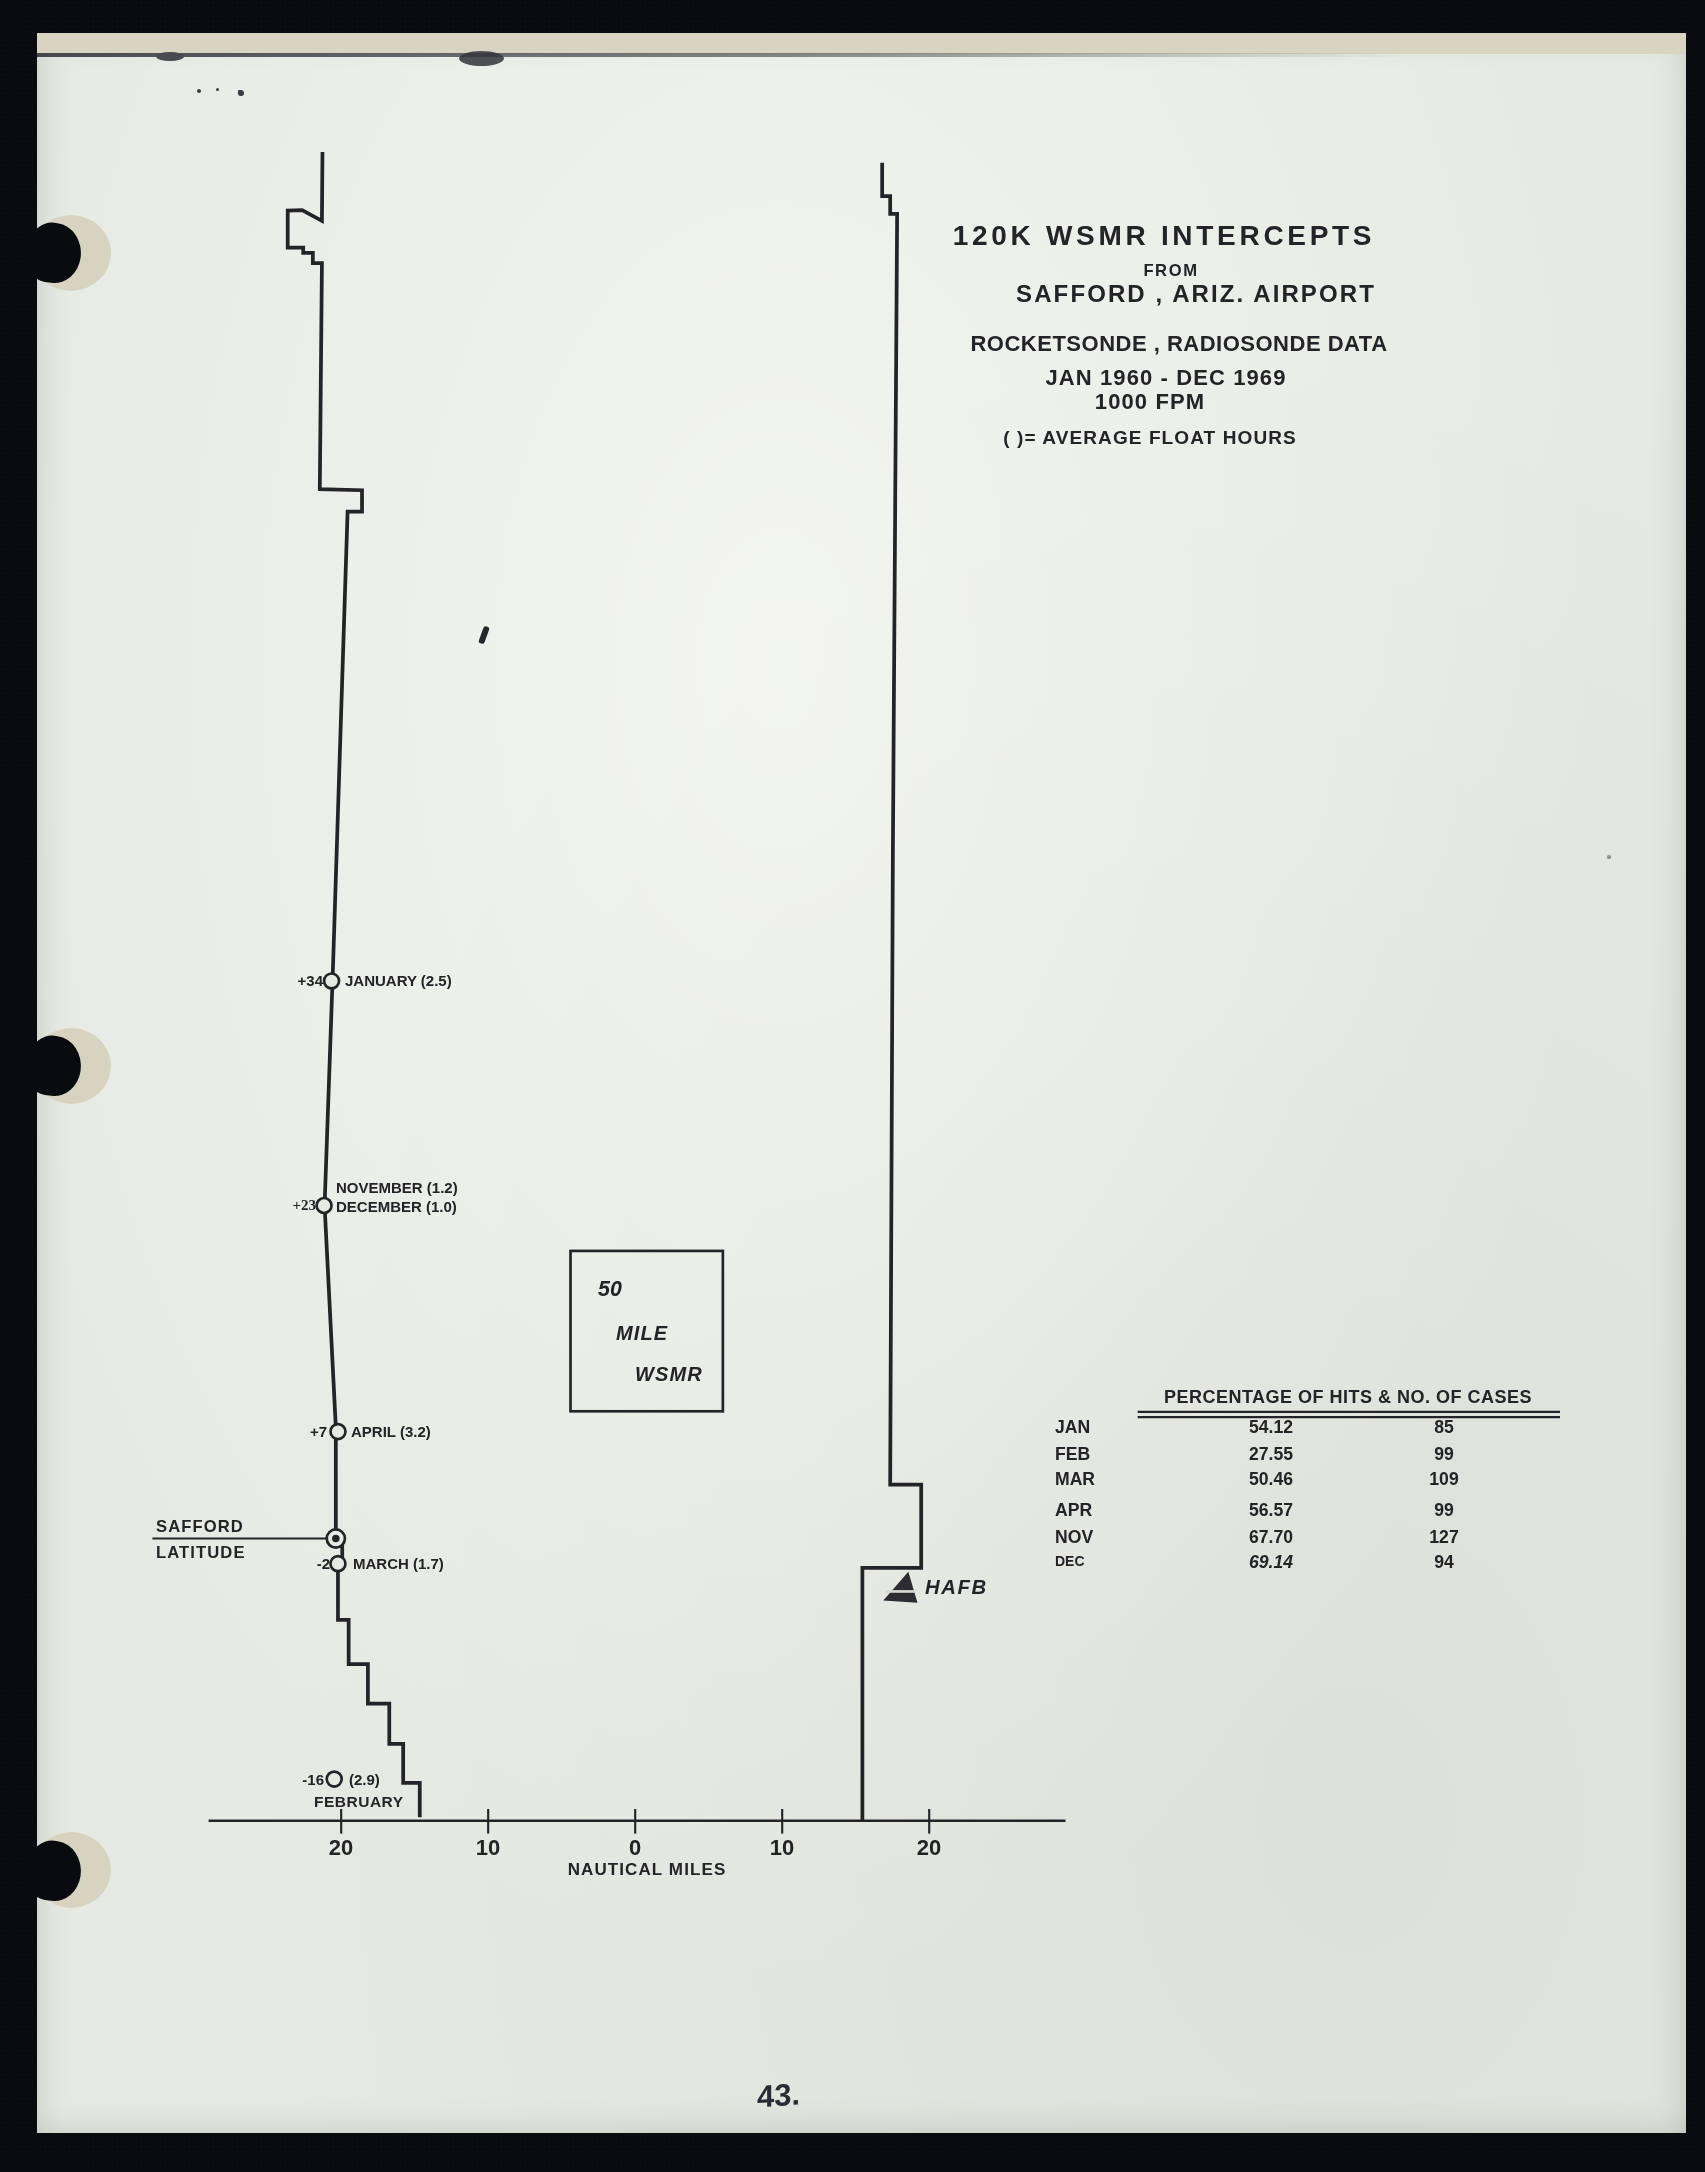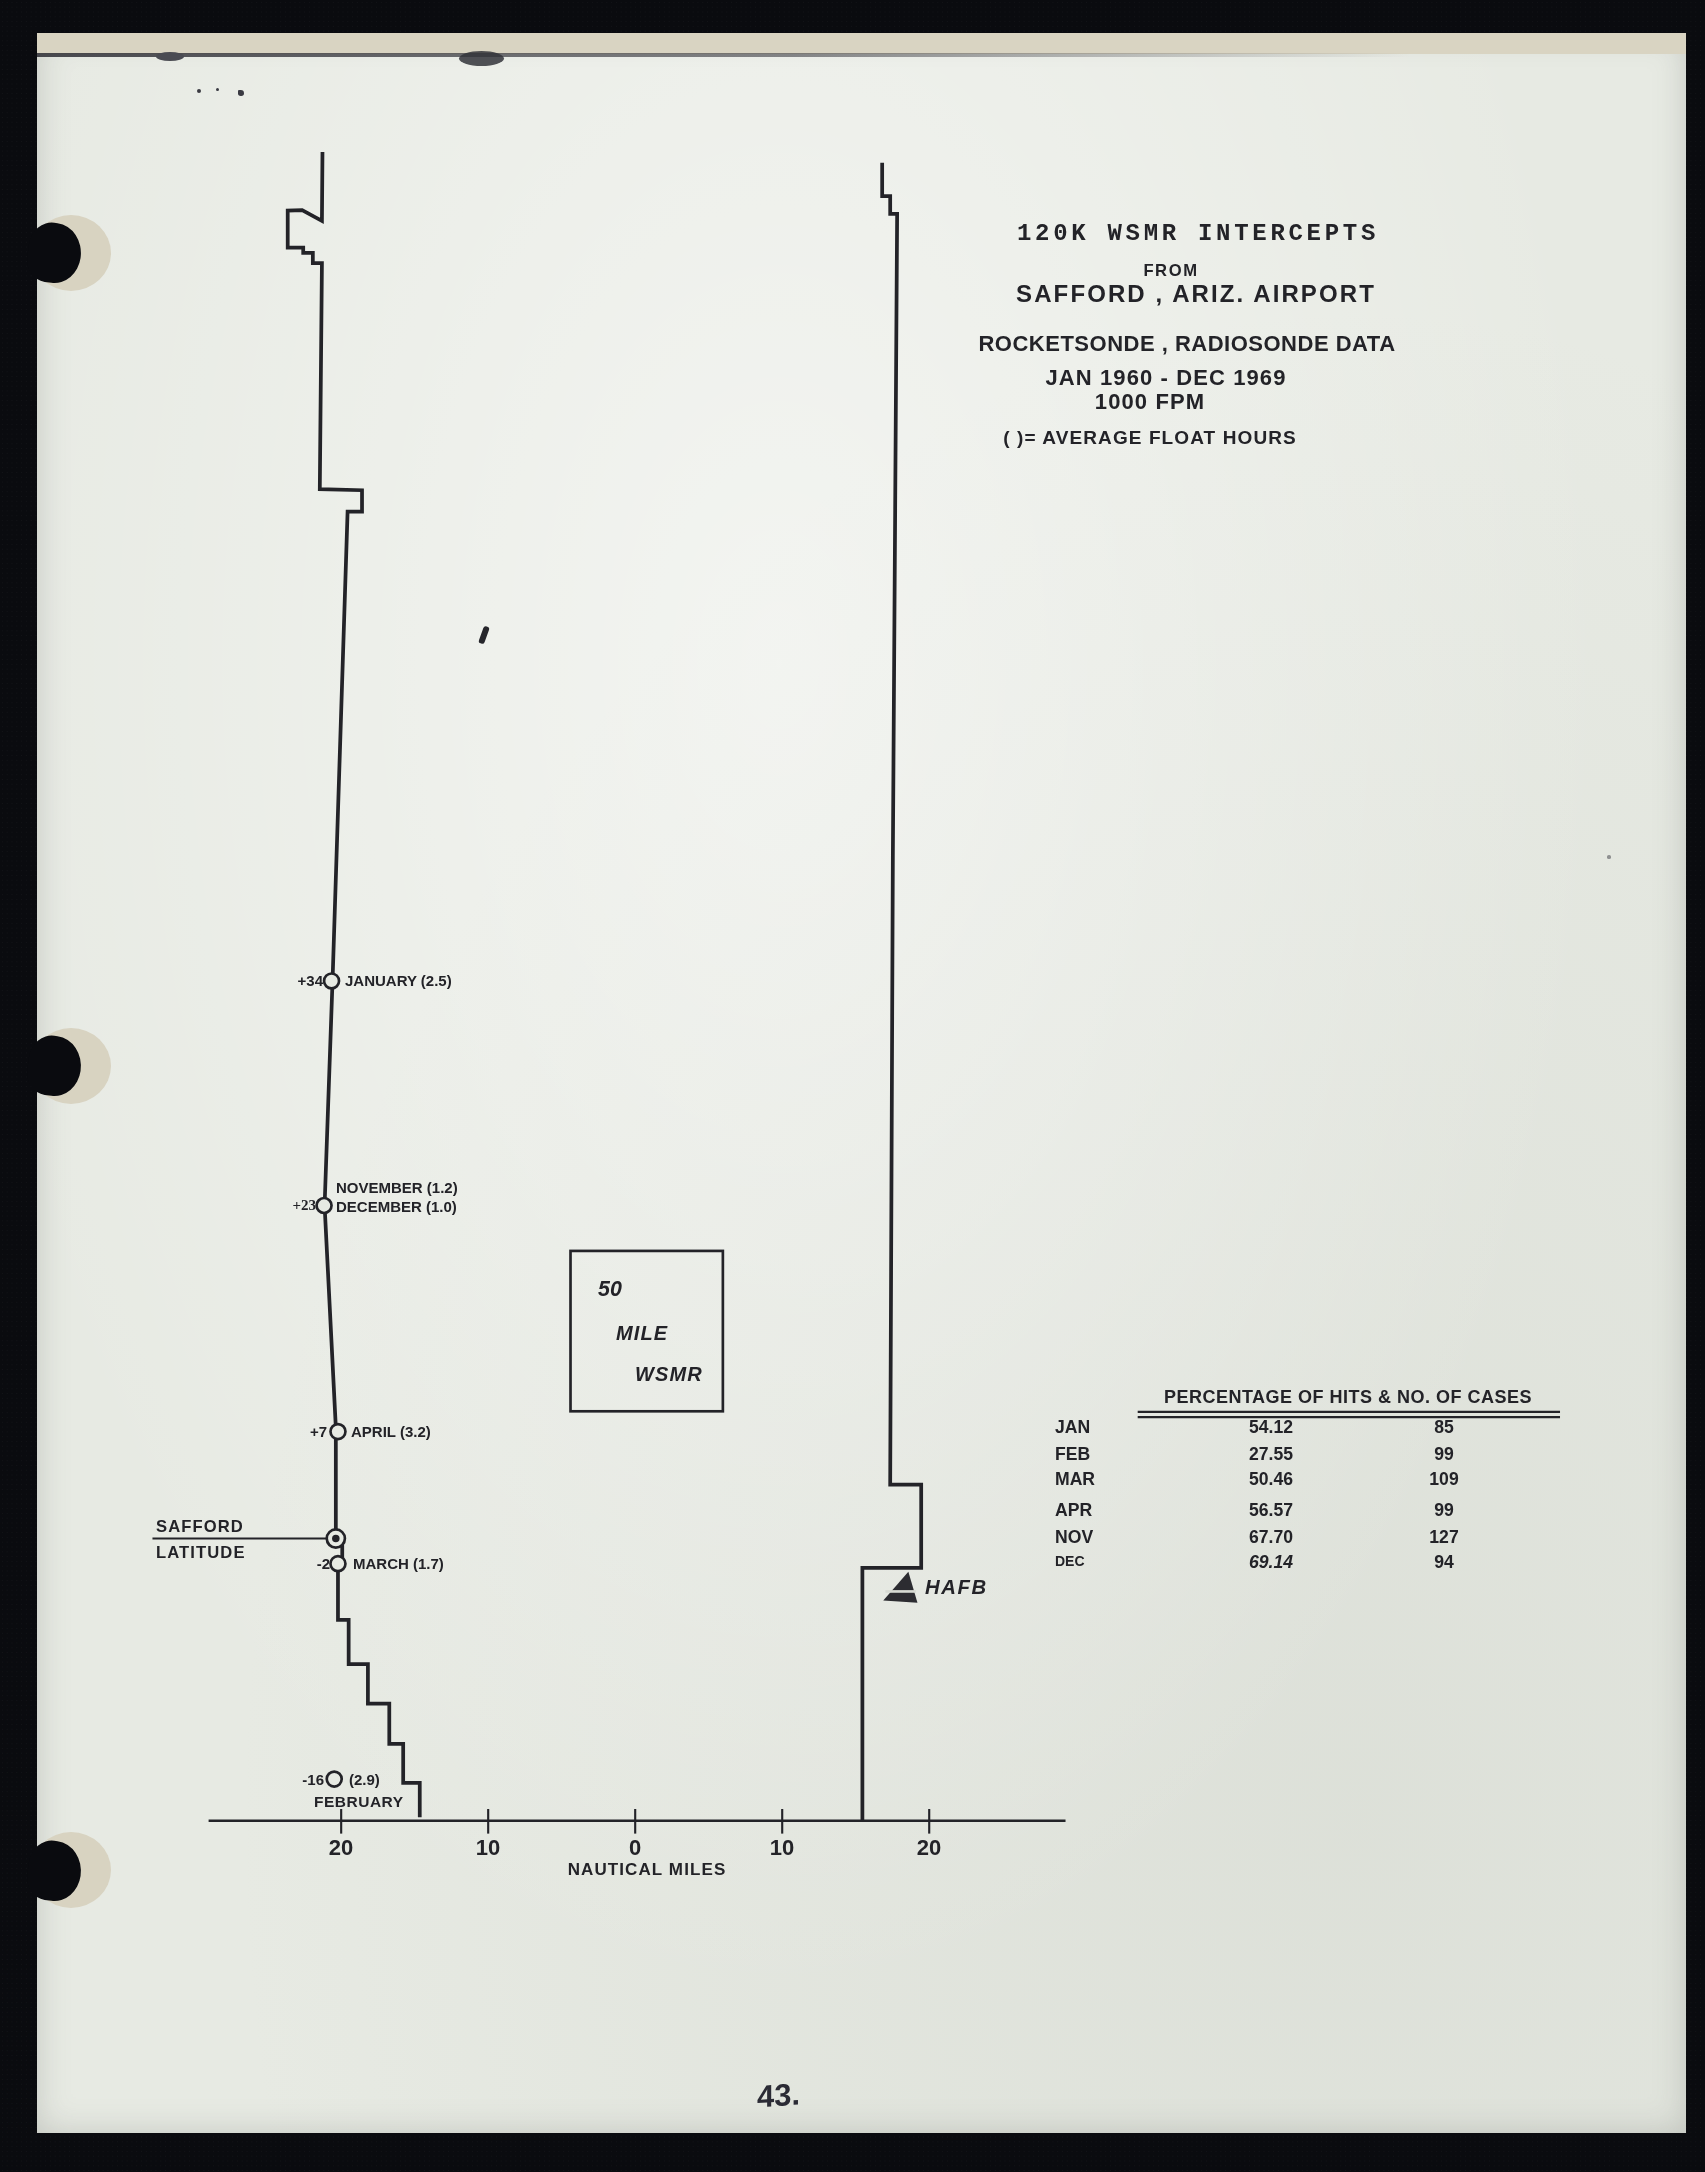--- a/index.html
+++ b/index.html
@@ -69,24 +69,24 @@
   <circle cx="632" cy="2678" r="14" fill="#e7eae3" stroke="#232328" stroke-width="5"></circle>
   <circle cx="628" cy="2878" r="17" fill="#e7eae3" stroke="#232328" stroke-width="5"></circle>
   <circle cx="628" cy="2878" r="7" fill="#232328"></circle>
   <circle cx="632" cy="2925" r="14" fill="#e7eae3" stroke="#232328" stroke-width="5"></circle>
   <circle cx="625" cy="3328" r="14" fill="#e7eae3" stroke="#232328" stroke-width="5"></circle>
 
   <polygon points="1652,2994 1699,2940 1716,2998" fill="#2c2c31"></polygon>
   <line x1="1656" y1="2977" x2="1713" y2="2977" stroke="#d7dad3" stroke-width="5"></line>
 </svg>
 
-<div class="t c" style="left:1198px;top:222px;font-size:24px;letter-spacing:3.7px;font-family:Liberation Mono, monospace;">120K WSMR INTERCEPTS</div>
+<div class="t c" style="left:1164px;top:222px;font-size:28px;letter-spacing:3.7px;">120K WSMR INTERCEPTS</div>
 <div class="t c" style="left:1171px;top:263px;font-size:16.6px;letter-spacing:1.6px;">FROM</div>
 <div class="t c" style="left:1196px;top:282px;font-size:24px;letter-spacing:2.1px;">SAFFORD , ARIZ. AIRPORT</div>
-<div class="t c" style="left:1179px;top:333px;font-size:22px;letter-spacing:0.5px;margin-left:8px;">ROCKETSONDE , RADIOSONDE DATA</div>
+<div class="t c" style="left:1179px;top:333px;font-size:22px;letter-spacing:0.5px;">ROCKETSONDE , RADIOSONDE DATA</div>
 <div class="t c" style="left:1166px;top:367px;font-size:22px;letter-spacing:1.1px;">JAN 1960 - DEC 1969</div>
 <div class="t c" style="left:1150px;top:391px;font-size:22px;letter-spacing:1.1px;">1000 FPM</div>
 <div class="t c" style="left:1150px;top:428px;font-size:19px;letter-spacing:1.1px;">( )= AVERAGE  FLOAT  HOURS</div>
 
 <div class="t r" style="left:282px;top:973px;width:41px;font-size:15px;">+34</div>
 <div class="t" style="left:345px;top:973px;font-size:15px;">JANUARY (2.5)</div>
 <div class="t" style="left:336px;top:1180px;font-size:15px;">NOVEMBER  (1.2)</div>
 <div class="t r" style="left:275px;top:1198px;width:41px;font-size:15px;font-family:Liberation Serif, serif;">+23</div>
 <div class="t" style="left:336px;top:1199px;font-size:15px;">DECEMBER  (1.0)</div>
 <div class="t r" style="left:292px;top:1424px;width:35px;font-size:15px;">+7</div>

